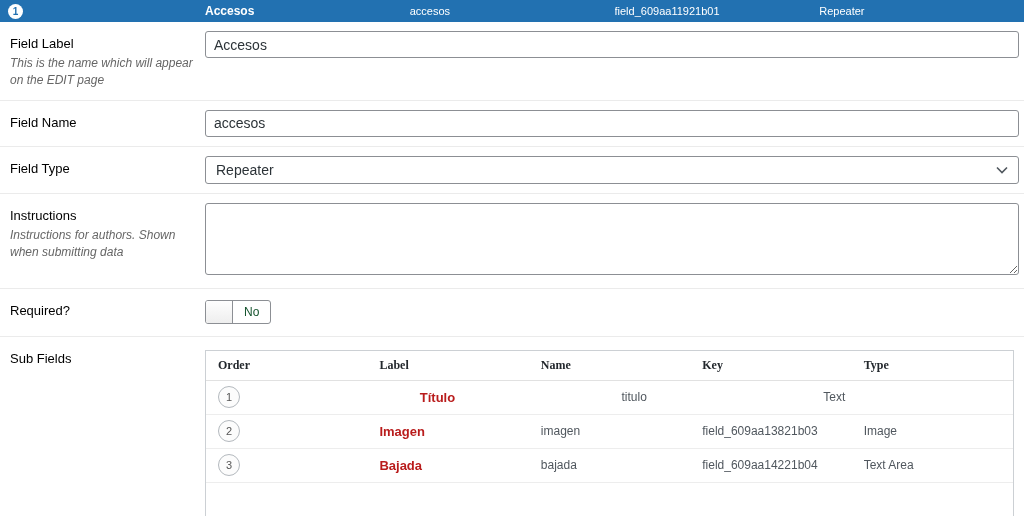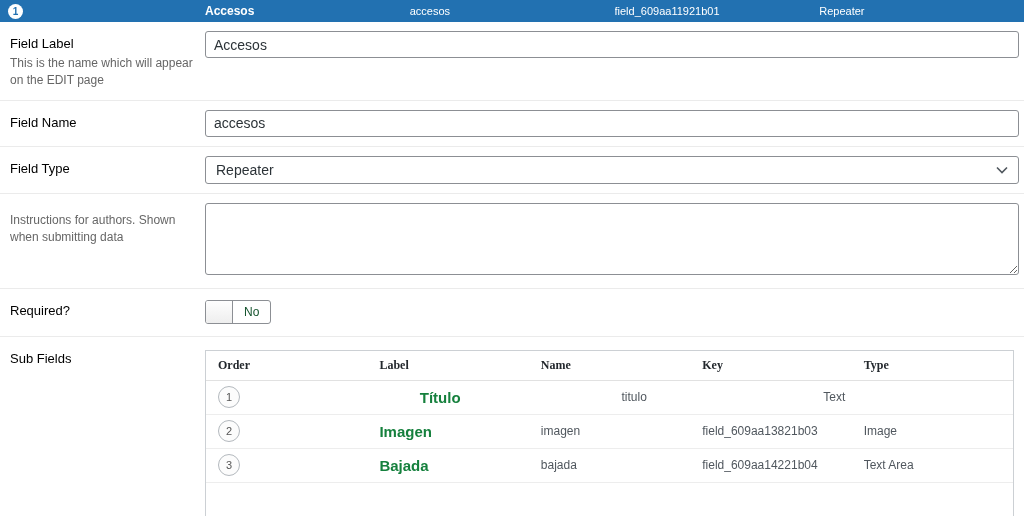--- a/index.html
+++ b/index.html
@@ -35,20 +35,21 @@
   }
   .hcol { flex: 1; white-space: nowrap; overflow: hidden; }
   .hcol.strong { font-weight: bold; font-size: 12px; }
 
   
   .row { display: flex; border-bottom: 1px solid #ebebeb; background: #fff; }
   .row-left { width: 205px; flex: 0 0 auto; padding: 14px 10px 10px 10px; }
   .row-left .lbl { font-weight: normal; font-size: 13px; color: #000000; }
   .row-left .desc {
     margin-top: 4px;
+    font-style: italic;
     font-size: 12px;
     color: #666;
     line-height: 1.45;
   }
   .row-right { flex: 1; padding: 9px 5px 9px 0; }
 
   .text-input {
     width: 100%;
     height: 27px;
     border: 1px solid #8c8f94;
@@ -129,23 +130,23 @@
     border-radius: 50%;
     background: #fcfcfc;
     display: inline-flex;
     align-items: center;
     justify-content: center;
     font-size: 11px;
     color: #555;
     cursor: move;
   }
   .sub-link {
-    color: #15803d;
+    color: #b91c1c;
     font-weight: bold;
-    font-size: 15px;
+    font-size: 13px;
     text-decoration: none;
     cursor: pointer;
   }
 </style>
 </head>
 <body>
 
 <div class="field-header">
   <div class="badge-col">
     <span class="order-badge">1</span>
@@ -186,20 +187,21 @@
         <svg width="12" height="8" viewBox="0 0 12 8">
             <path d="M1 1.5 L6 6.5 L11 1.5" stroke="#50575e" stroke-width="1.6" fill="none"></path>
           </svg>
       </span>
     </div>
   </div>
 </div>
 
 <div class="row">
   <div class="row-left">
+    <div class="lbl">Instructions</div>
     <div class="desc">Instructions for authors. Shown when submitting data</div>
   </div>
   <div class="row-right">
     <textarea class="textarea-input" style=""></textarea>
   </div>
 </div>
 
 <div class="row">
   <div class="row-left">
     <div class="lbl">Required?</div>

